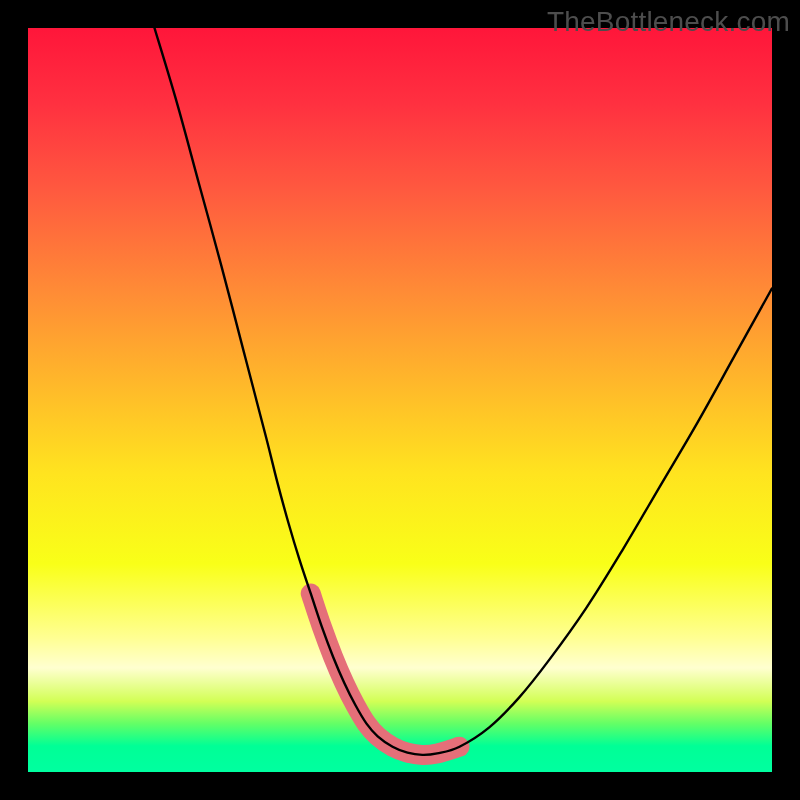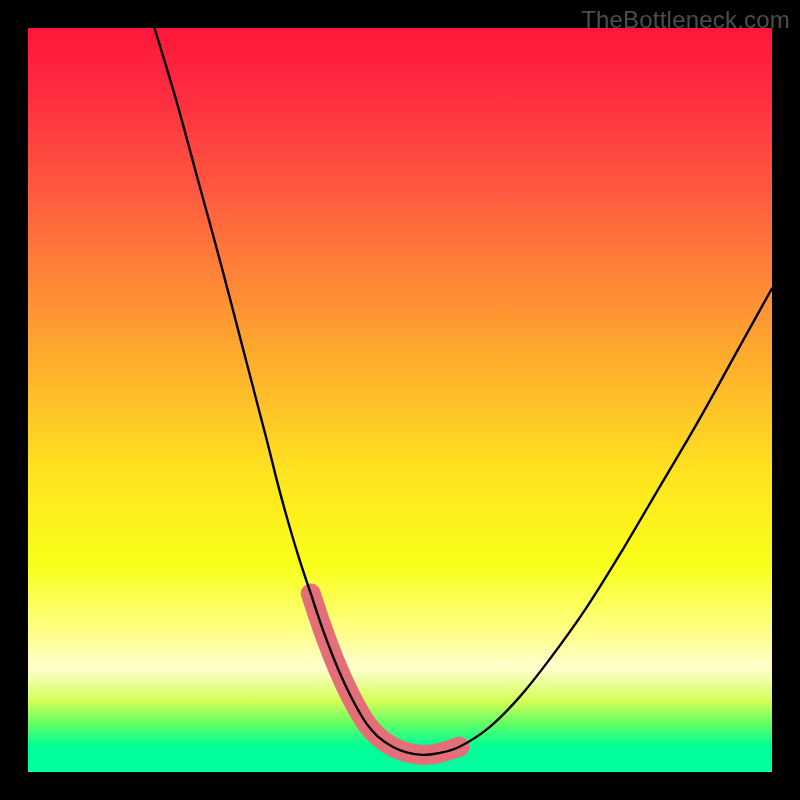--- a/index.html
+++ b/index.html
@@ -26,21 +26,21 @@
   }
   .gradient-bg {
     position: absolute;
     inset: 0;
   }
   .watermark-link {
     position: absolute;
     top: 6px;
     right: 10px;
     color: #4d4d4d;
-    font-size: 24px;
+    font-size: 28px;
     letter-spacing: 0.2px;
     text-decoration: none;
     pointer-events: auto;
   }
   svg.curve-layer {
     position: absolute;
     inset: 0;
     width: 100%;
     height: 100%;
     overflow: visible;

